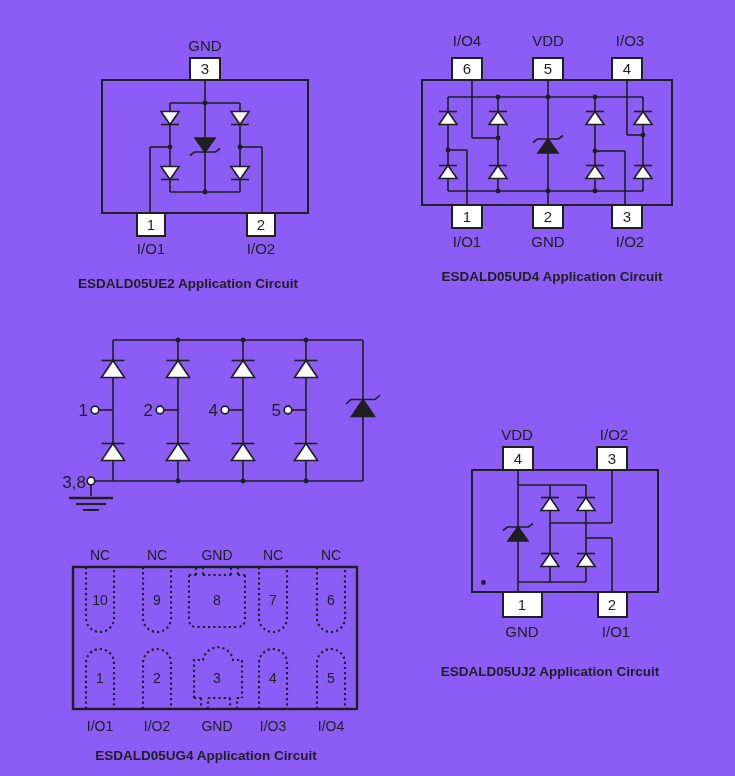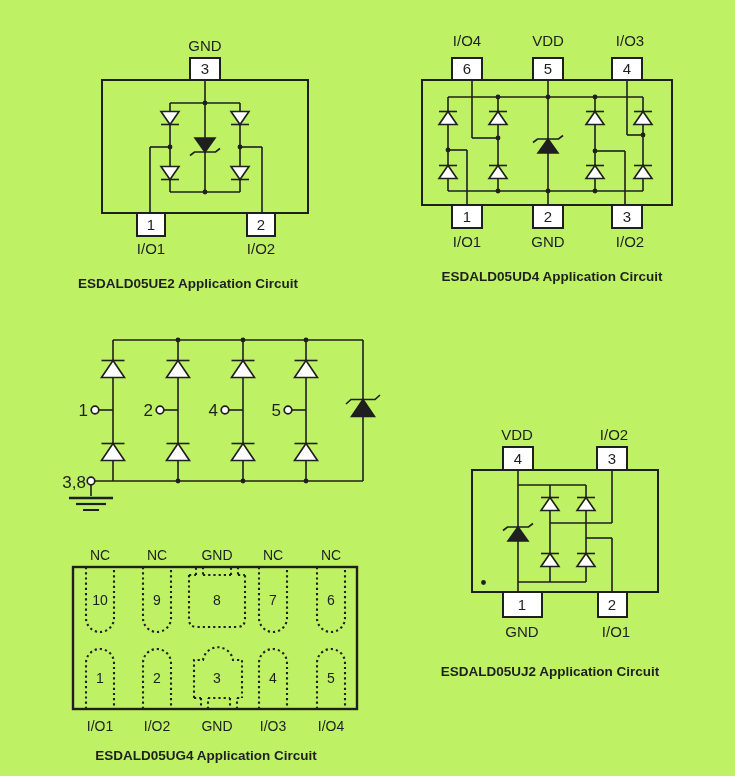--- a/index.html
+++ b/index.html
@@ -1,16 +1,16 @@
 <!DOCTYPE html>
 <html><head>
 <meta charset="utf-8">
 <style>
   html,body{margin:0;padding:0;background:#ffffff;}
-  .canvas{position:relative;width:735px;height:776px;background:#bef264;overflow:hidden;}
+  .canvas{position:relative;width:735px;height:776px;background:#8b5cf6;overflow:hidden;}
   svg{display:block;}
   .w   {stroke:#1f1f1f;stroke-width:1.6;fill:none;}
   .pkg {stroke:#1f1f1f;stroke-width:2;fill:none;}
   .pkg4{stroke:#1f1f1f;stroke-width:2.4;fill:none;}
   .pin {stroke:#1f1f1f;stroke-width:2;fill:#ffffff;}
   .sym {stroke:#1f1f1f;stroke-width:1.6;stroke-linejoin:miter;}
   .dot {fill:#1f1f1f;}
   .term{fill:#ffffff;stroke:#1f1f1f;stroke-width:1.7;}
   .gb1 {stroke:#1f1f1f;stroke-width:2.6;}
   .gb2 {stroke:#1f1f1f;stroke-width:2.2;}

